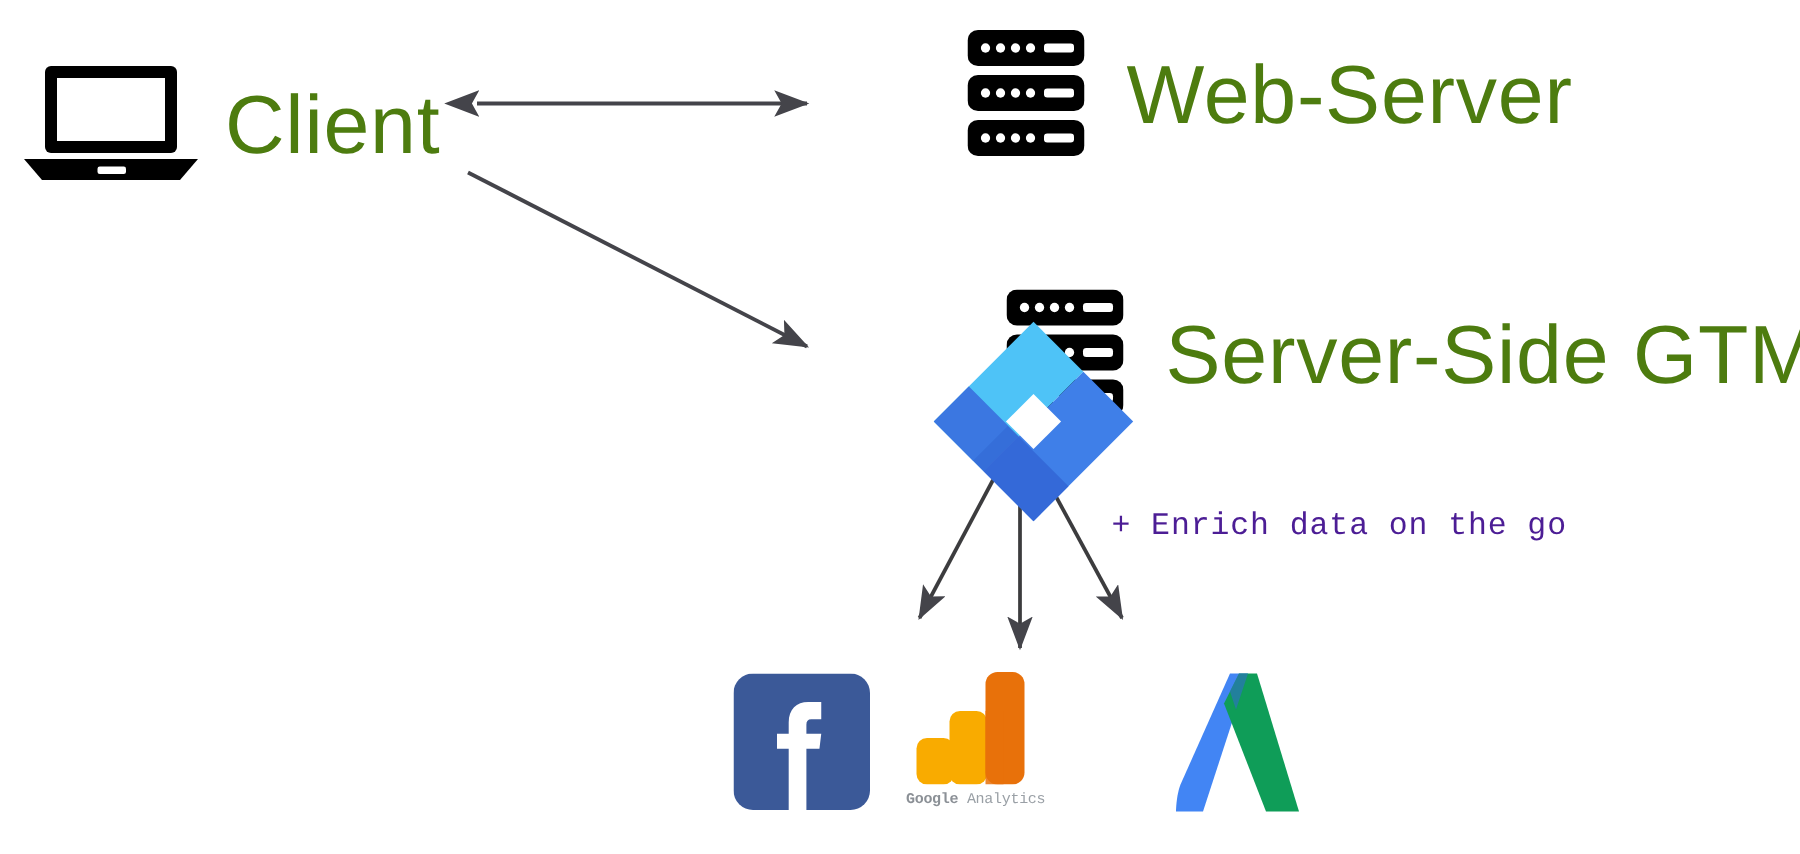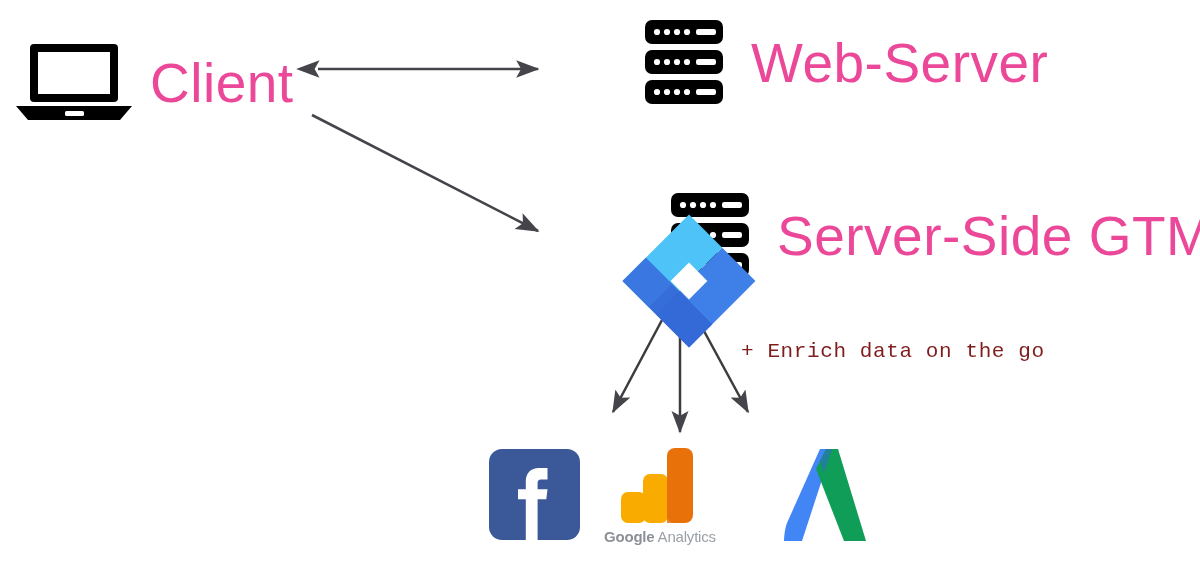--- a/index.html
+++ b/index.html
@@ -19,21 +19,21 @@
     overflow: hidden;
   }
   .node {
     position: absolute;
     display: flex;
     align-items: center;
   }
   .node-label {
     font-family: "Liberation Sans", sans-serif;
     font-weight: 300;
-    color: #ec4899;
+    color: #4d7c0f;
     white-space: nowrap;
     letter-spacing: 0.5px;
     text-align: right;
   }
 
   
   #client-node {
     left: 14px;
     top: 42px;
   }
@@ -73,36 +73,36 @@
   #analytics-node {
     left: 604px;
     top: 448px;
     flex-direction: column;
     align-items: center;
   }
   #ads-node { left: 782px; top: 447px; }
 
   .ga-wordmark {
     margin-top: 5px;
-    font-size: 15px;
+    font-size: 10px;
     color: #9aa0a6;
-    font-family: Liberation Sans, sans-serif;
+    font-family: Liberation Mono, monospace;
     letter-spacing: -0.2px;
     white-space: nowrap;
   }
   .ga-wordmark .ga-bold { font-weight: 700; color: #8b9096; }
 
   
   #enrich-note {
     position: absolute;
     left: 741px;
     top: 340px;
     font-family: "Liberation Mono", monospace;
     font-size: 21px;
-    color: #7f1d1d;
+    color: #4c1d95;
     white-space: nowrap;
     letter-spacing: 0.6px;
   }
 
   
   svg.layer {
     position: absolute;
     left: 0;
     top: 0;
     width: 1200px;

